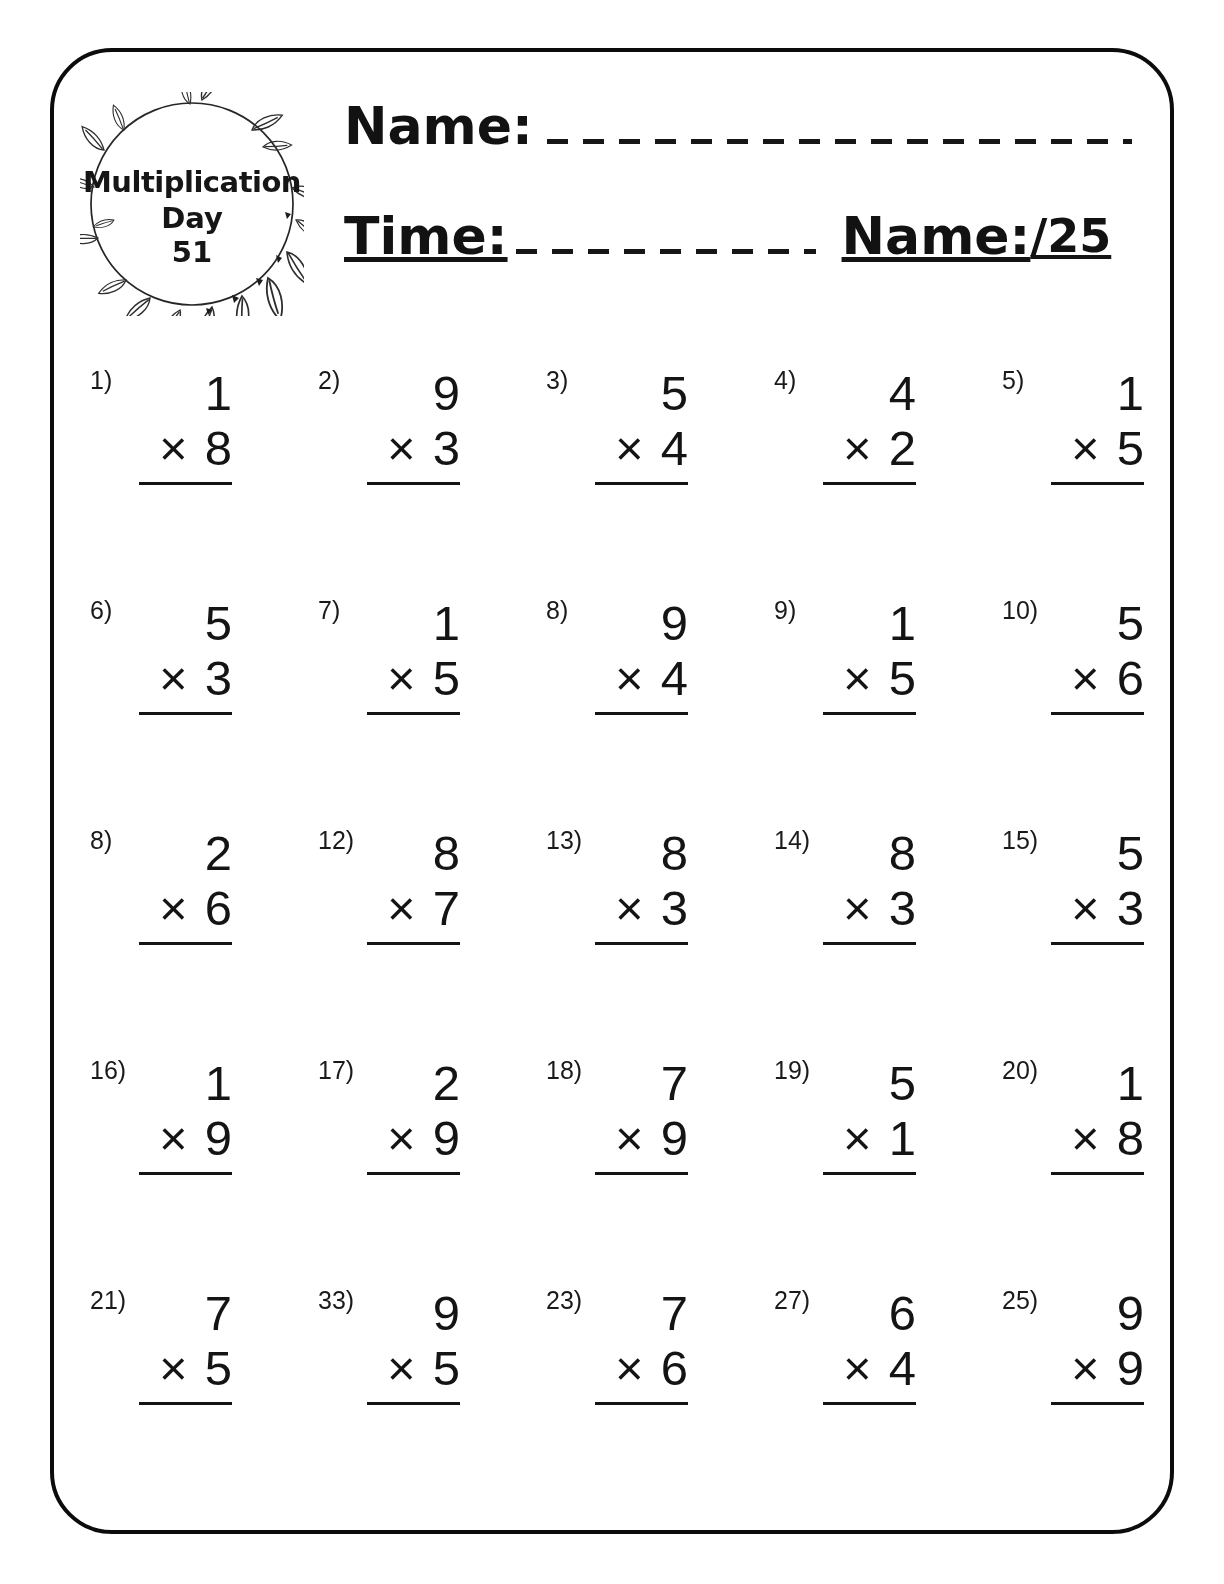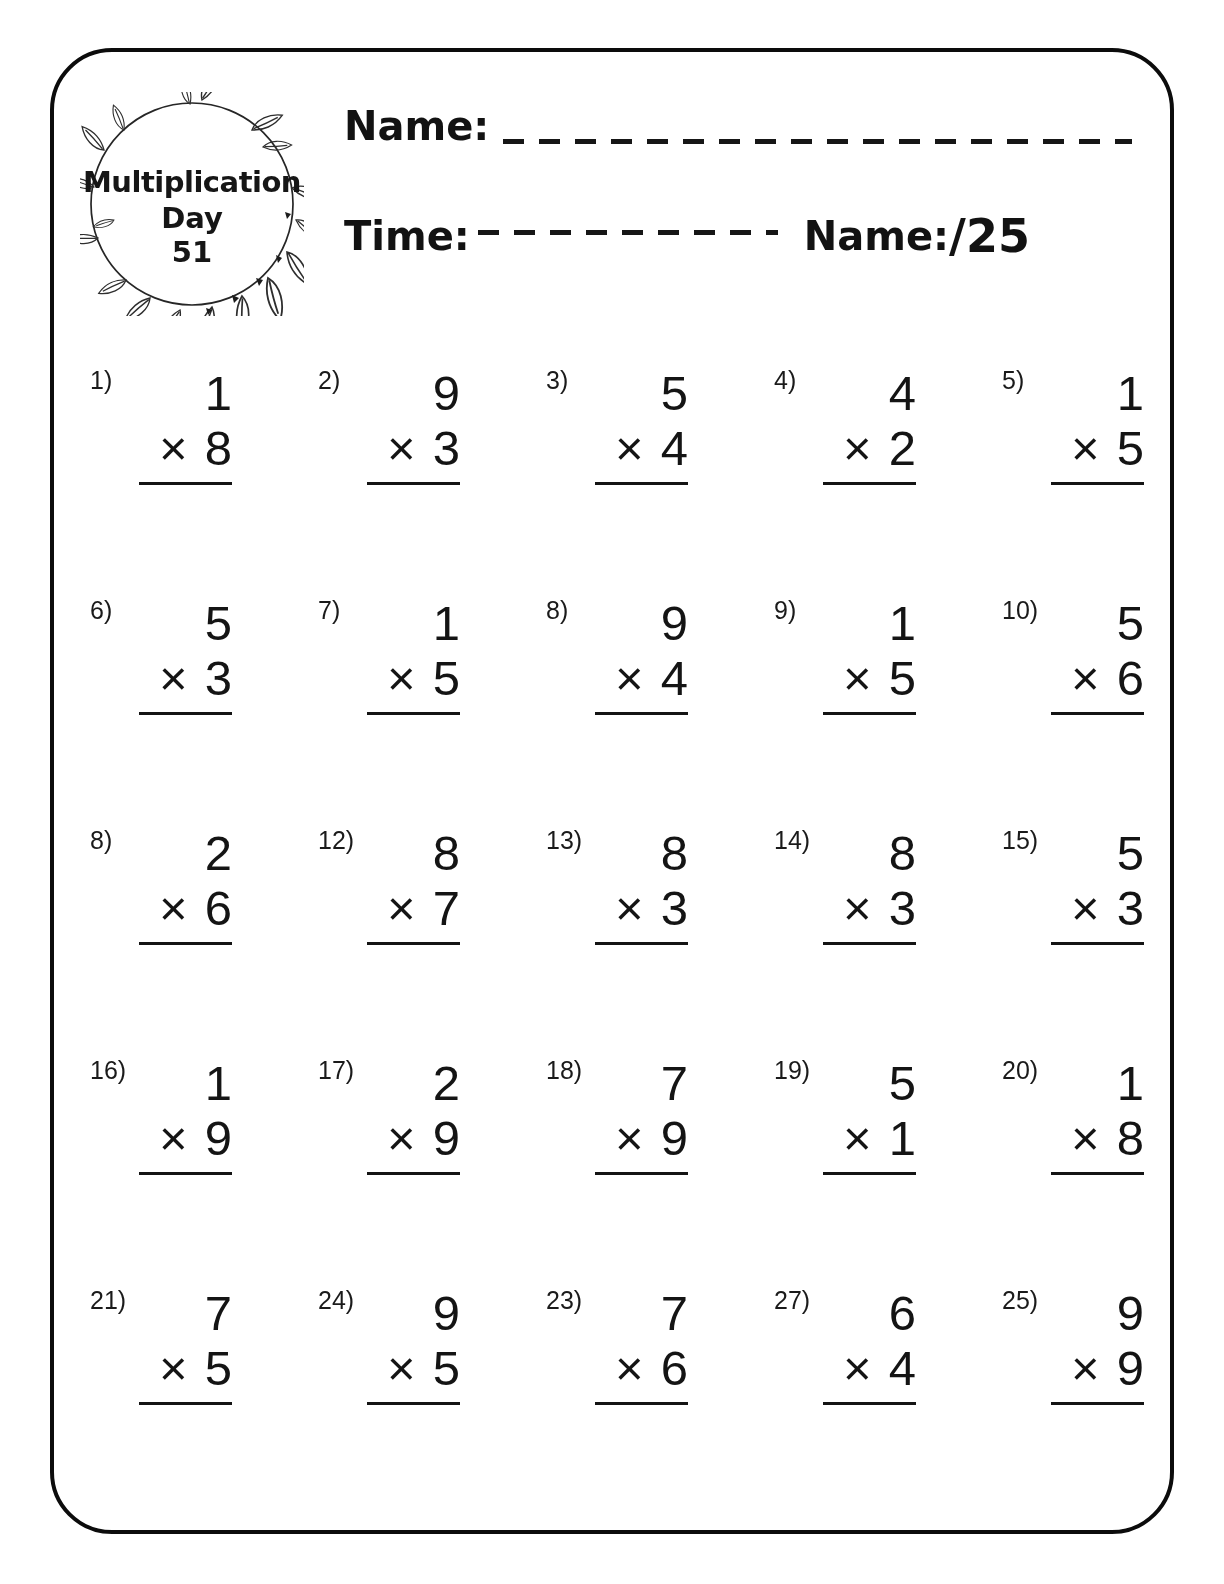--- a/index.html
+++ b/index.html
@@ -10,25 +10,25 @@
          border:4.5px solid #0c0c0c;border-radius:62px;box-sizing:border-box;
          background:#ffffff;}
 
   
   .logo{position:absolute;left:26px;top:40px;width:224px;height:224px;}
   .logo svg{display:block;width:100%;height:100%;}
   .logo text{font-family:"DejaVu Sans",sans-serif;font-weight:700;fill:#161616;}
 
   
   .hdr-label{font-family:"DejaVu Sans",sans-serif;font-weight:700;
-             font-size:40px;line-height:52px;color:#121212;white-space:nowrap;}
+             font-size:52px;line-height:52px;color:#121212;white-space:nowrap;}
   .name-row{position:absolute;left:290px;top:48px;right:38px;
             display:flex;align-items:flex-end;}
   .time-row{position:absolute;left:290px;top:158px;
-            display:flex;align-items:center;}
+            display:flex;align-items:flex-end;text-decoration:underline;}
   .dash-line{height:5px;margin-bottom:8px;
      background-image:repeating-linear-gradient(to right,
         #161616 0px,#161616 21px,transparent 21px,transparent 36px);}
   .name-line{flex:1;margin-left:14px;}
   .time-line{width:300px;margin-left:8px;}
   .score-label{margin-left:26px;}
   .score-value{font-size:46px;}
 
   
   .grid{position:absolute;left:36px;top:312px;
@@ -372,21 +372,21 @@
       <div class="bot-row">
         <span class="times">×</span>
         <span class="bot-num">5</span>
       </div>
       <div class="rule"></div>
       <div class="answer"></div>
     </div>
   </div>
 
   <div class="cell">
-    <span class="pnum">24)</span>
+    <span class="pnum">33)</span>
     <div class="work">
       <div class="top-num">9</div>
       <div class="bot-row">
         <span class="times">×</span>
         <span class="bot-num">5</span>
       </div>
       <div class="rule"></div>
       <div class="answer"></div>
     </div>
   </div>

